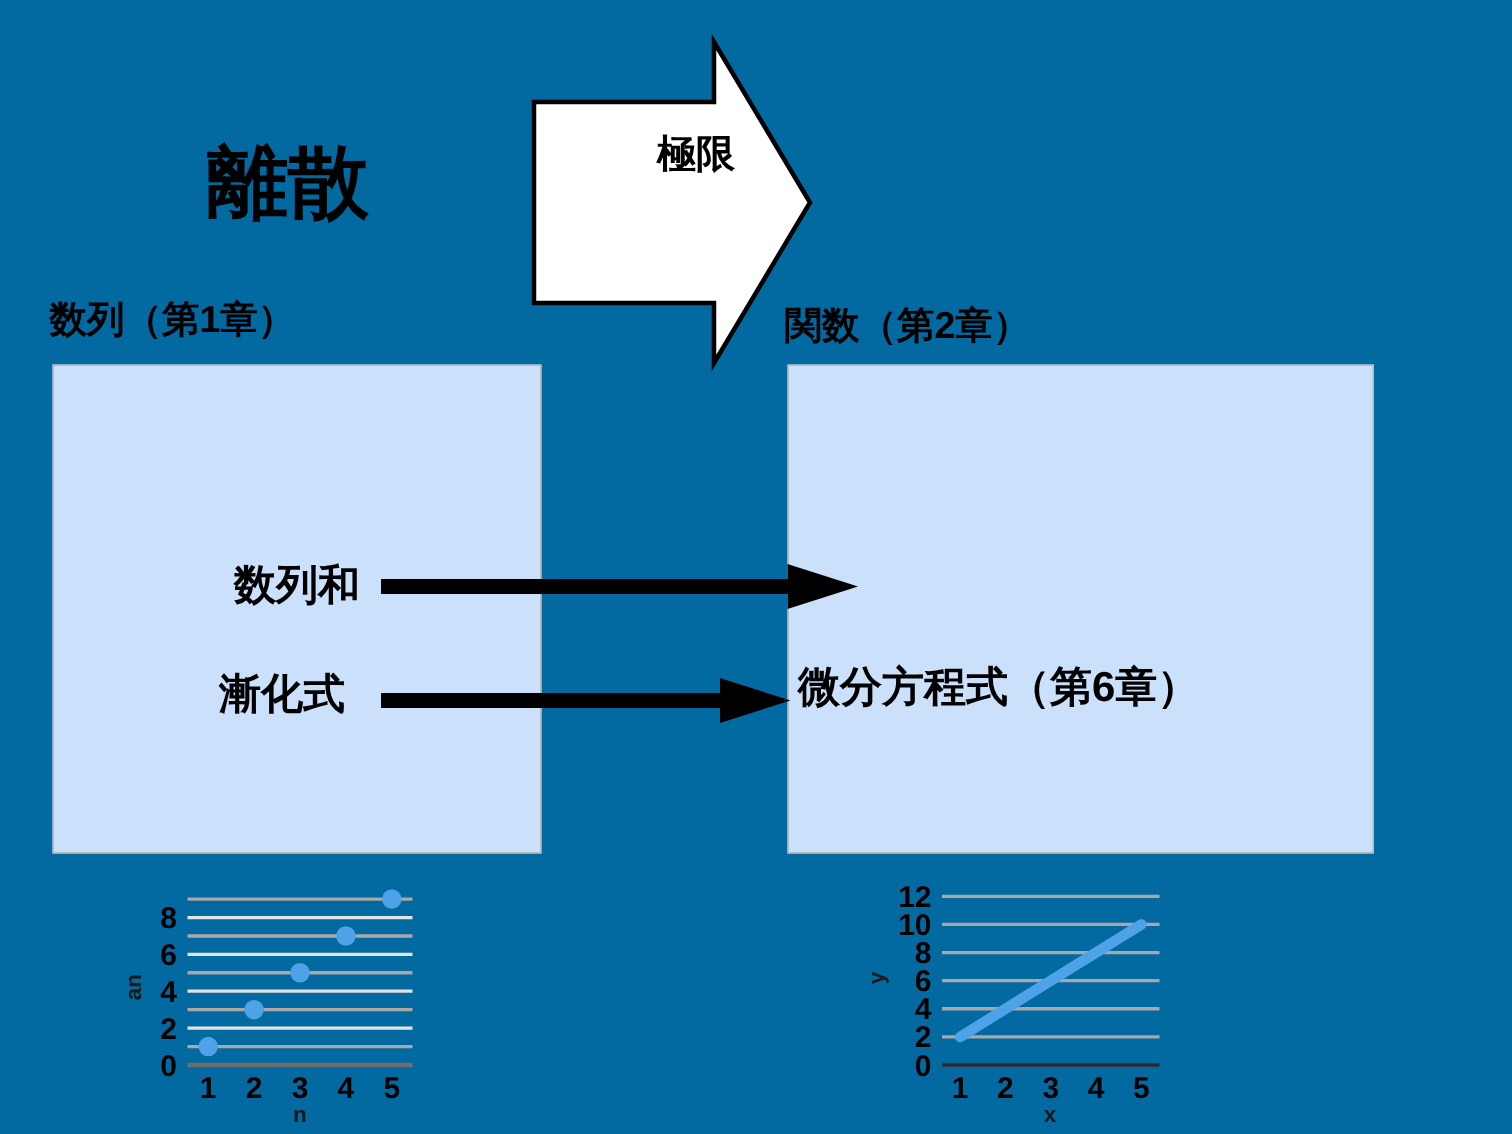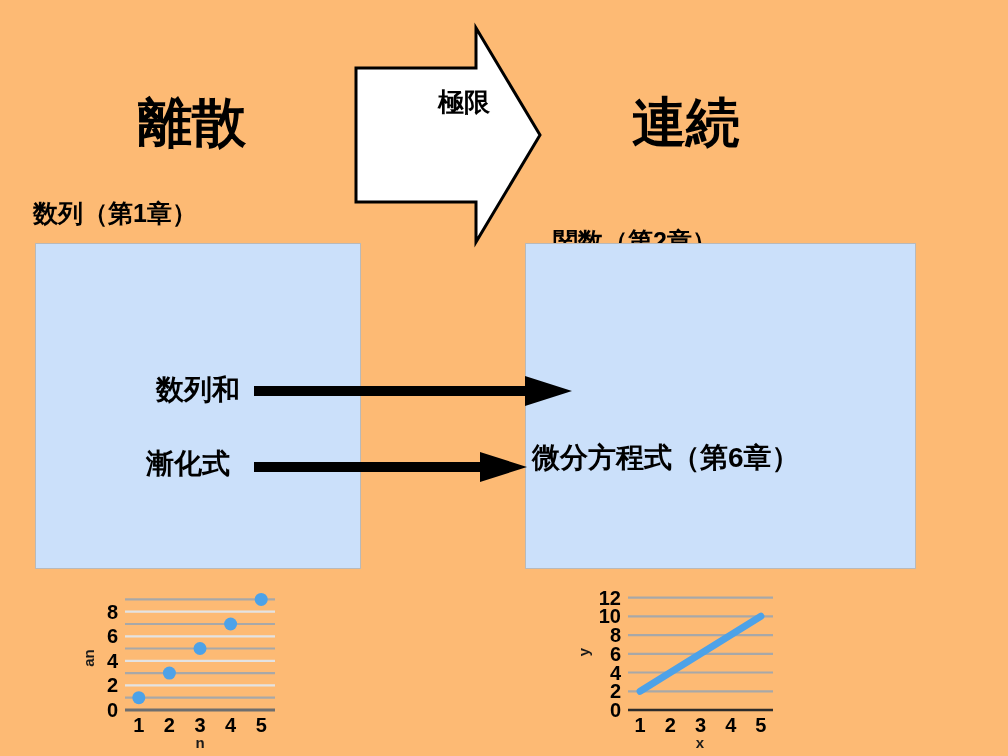--- a/index.html
+++ b/index.html
@@ -9,21 +9,21 @@
   }
   body {
     font-family: "Liberation Sans", "DejaVu Sans", sans-serif;
     color: #000000;
   }
   #stage {
     position: relative;
     width: 1008px;
     height: 756px;
     overflow: hidden;
-    background: #fdba74;
+    background: #0369a1;
   }
   .abs { position: absolute; }
 
   
   .section-title {
     font-size: 54px;
     font-weight: bold;
     line-height: 1;
     letter-spacing: 0px;
     white-space: nowrap;
@@ -32,21 +32,21 @@
   #title-continuous { left: 632px; top: 95px; }
 
   
   .box-caption {
     font-size: 25px;
     font-weight: bold;
     line-height: 1;
     white-space: nowrap;
   }
   #caption-left { left: 33px; top: 201px; }
-  #caption-right { left: 553px; top: 205px; margin-top: 24px; }
+  #caption-right { left: 523px; top: 205px; }
 
   
   .blue-box {
     background: #cbe0fa;
     border: 1px solid #b9b9b9;
     box-sizing: border-box;
   }
   #box-left  { left: 35px;  top: 243px; width: 326px; height: 326px; }
   #box-right { left: 525px; top: 243px; width: 391px; height: 326px; }
 
@@ -106,21 +106,20 @@
   .data-dot       { fill: #4da2e8; }
   .data-line      { stroke: #4da2e8; stroke-width: 7; fill: none; stroke-linecap: round; }
 </style>
 </head>
 <body>
 
 <div id="stage">
 
   <div class="abs section-title" id="title-discrete">離散</div>
 
-  <div class="abs section-title" id="title-continuous">連続</div>
 
   <div class="abs" id="limit-arrow-wrap">
     <svg width="200" height="230" viewBox="0 0 200 230">
       <polygon points="8,50 128,50 128,10 192,117 128,224 128,184 8,184" fill="#ffffff" stroke="#000000" stroke-width="3" stroke-linejoin="miter"></polygon>
     </svg>
   </div>
   <div class="abs limit-label" id="limit-text">
     <div>極限</div>
   </div>
 

